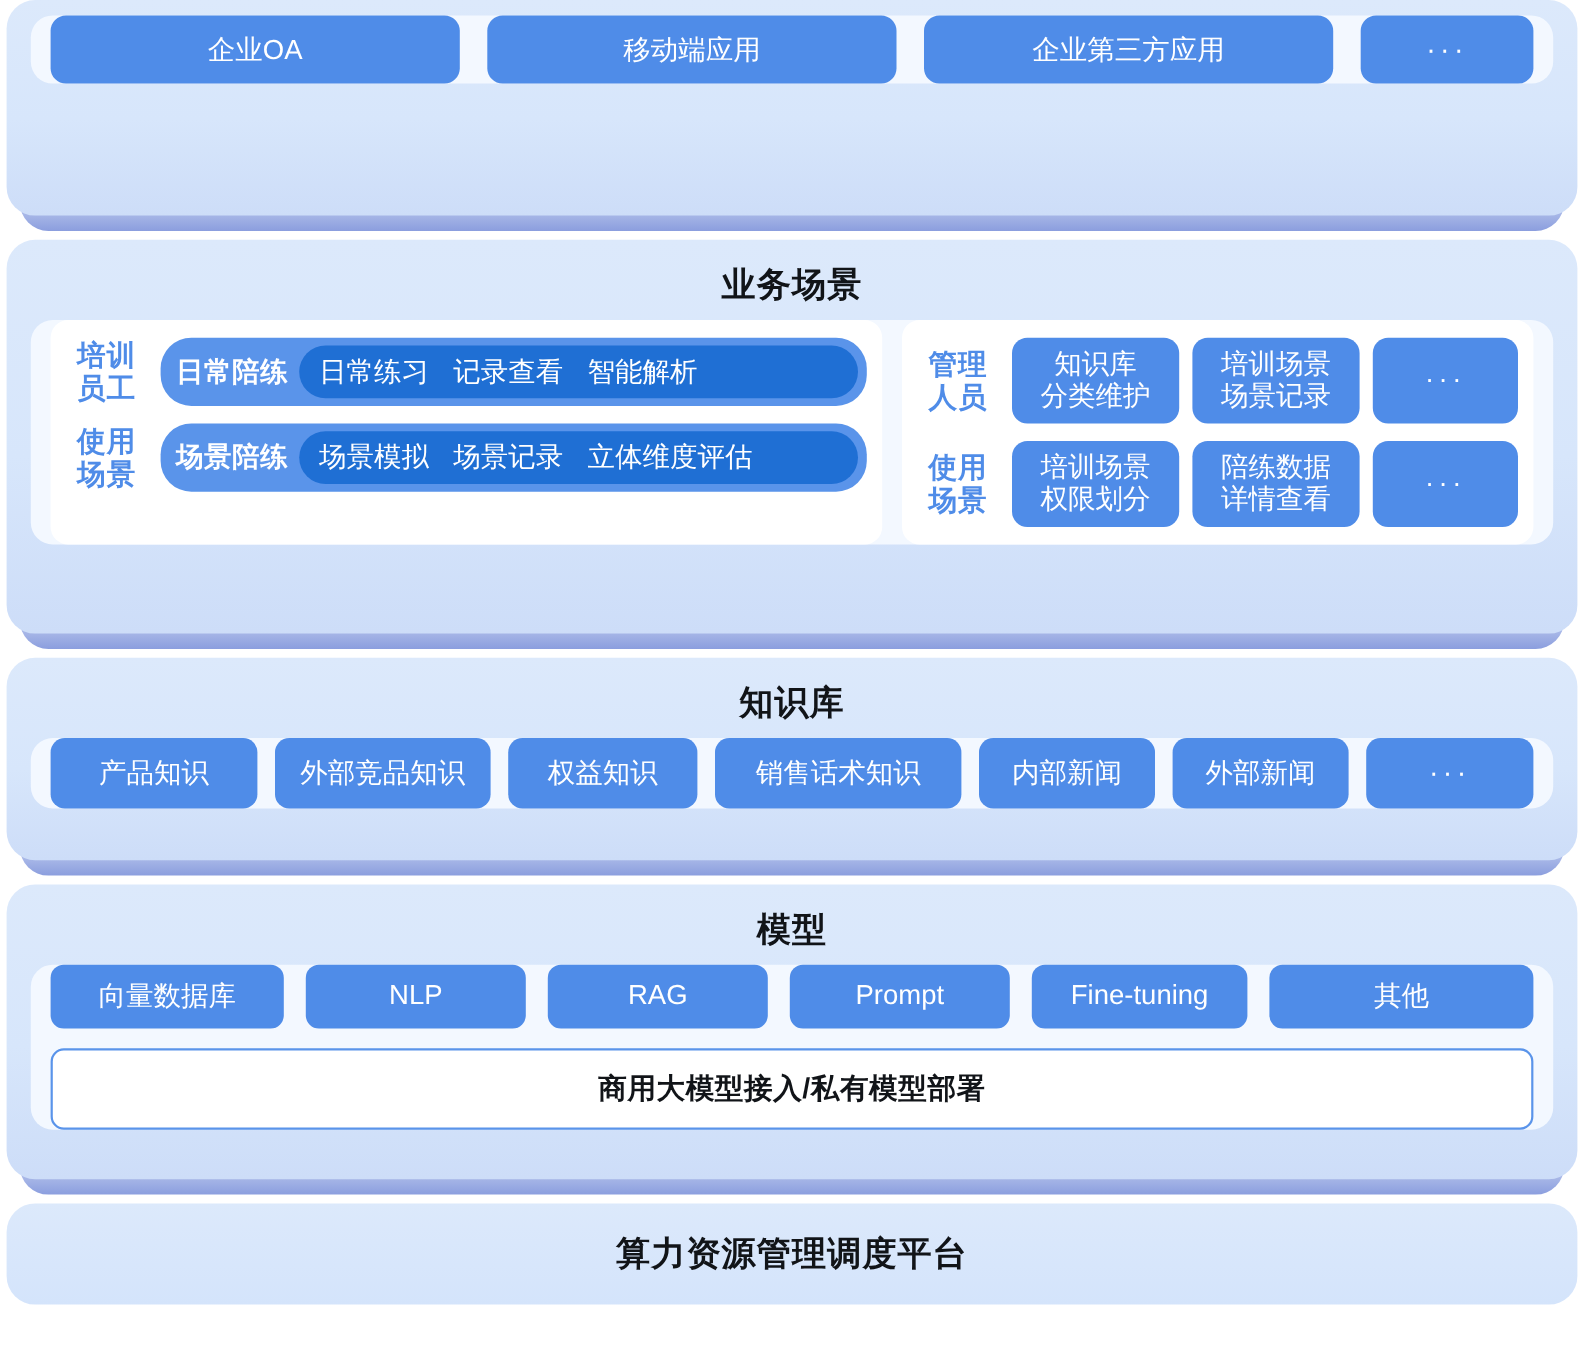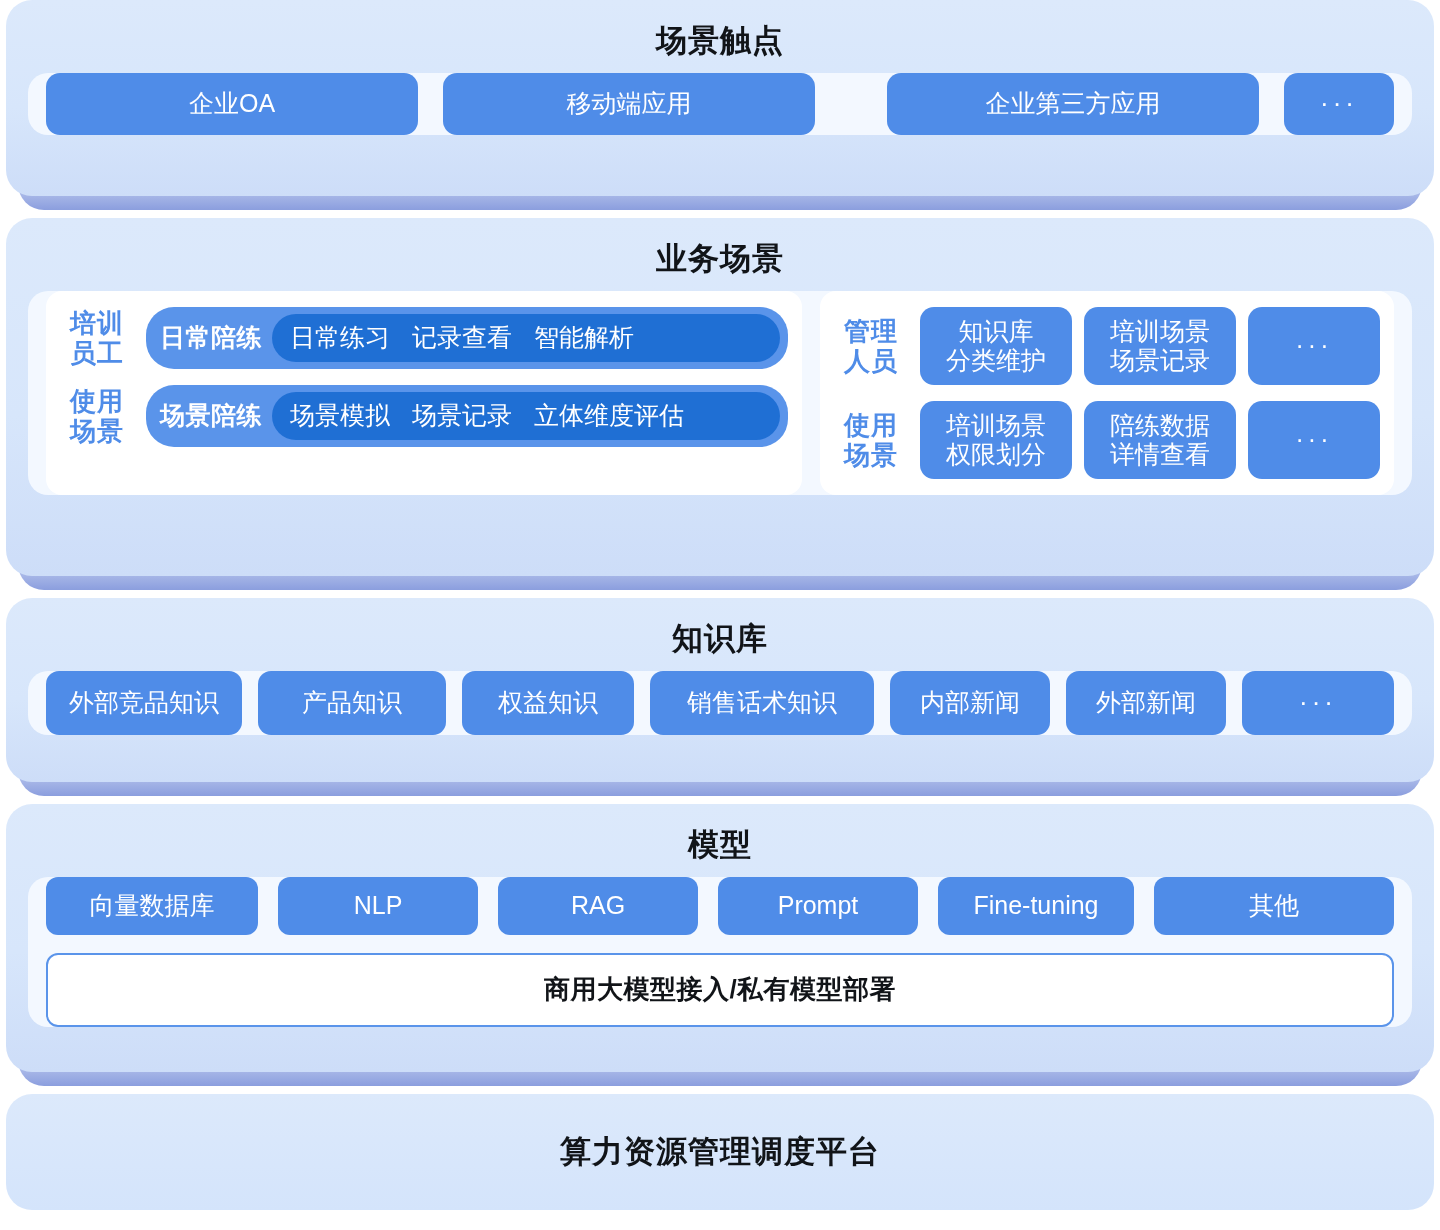--- a/index.html
+++ b/index.html
@@ -81,21 +81,21 @@
 
   
   .touch-row {
     display: flex;
     gap: 25px;
     align-items: stretch;
   }
   .touch-row .chip { height: 62px; padding: 0 22px; border-radius: 14px; }
   .touch-row .c1 { flex: 0 0 372px; }
   .touch-row .c2 { flex: 0 0 372px; }
-  .touch-row .c3 { flex: 0 0 372px; margin-left: 47px; }
+  .touch-row .c3 { flex: 0 0 372px; }
   .touch-row .c4 { flex: 1 1 auto; min-width: 108px; }
 
   
   .biz-grid {
     display: flex;
     gap: 18px;
   }
   .biz-panel {
     background: #ffffff;
     border-radius: 16px;
@@ -228,21 +228,21 @@
     color: #111418;
     letter-spacing: 0.5px;
   }
 
   
   .platform {
     position: relative;
     margin: 0 6px;
     background: linear-gradient(180deg, #dce9fb 0%, #d4e4fb 100%);
     border-radius: 26px;
-    height: 116px;
+    height: 92px;
     display: flex;
     align-items: center;
     justify-content: center;
   }
   .platform-title {
     font-size: 31px;
     font-weight: bold;
     color: #111418;
     letter-spacing: 1px;
   }
@@ -251,21 +251,20 @@
   .gap-s { height: 8px; flex: none; }
 </style>
 </head>
 <body>
 
 <div class="diagram">
 
   <div class="band" style="height:210px;">
     <div class="band-base"></div>
     <div class="band-body" style="height:196px;">
-      <div class="band-title">场景触点</div>
       <div class="inner-card">
         <div class="touch-row">
           <div class="chip c1">企业OA</div>
           <div class="chip c2">移动端应用</div>
           <div class="chip c3">企业第三方应用</div>
           <div class="chip c4 dots">···</div>
         </div>
       </div>
     </div>
   </div>
@@ -365,22 +364,22 @@
   </div>
 
   <div class="gap-s"></div>
 
   <div class="band" style="height:198px;">
     <div class="band-base"></div>
     <div class="band-body" style="height:184px;">
       <div class="band-title">知识库</div>
       <div class="inner-card">
         <div class="kb-row">
+          <div class="chip k1">产品知识</div>
           <div class="chip k2">外部竞品知识</div>
-          <div class="chip k1">产品知识</div>
           <div class="chip k3">权益知识</div>
           <div class="chip k4">销售话术知识</div>
           <div class="chip k5">内部新闻</div>
           <div class="chip k6">外部新闻</div>
           <div class="chip k7 dots">···</div>
         </div>
       </div>
     </div>
   </div>
 

